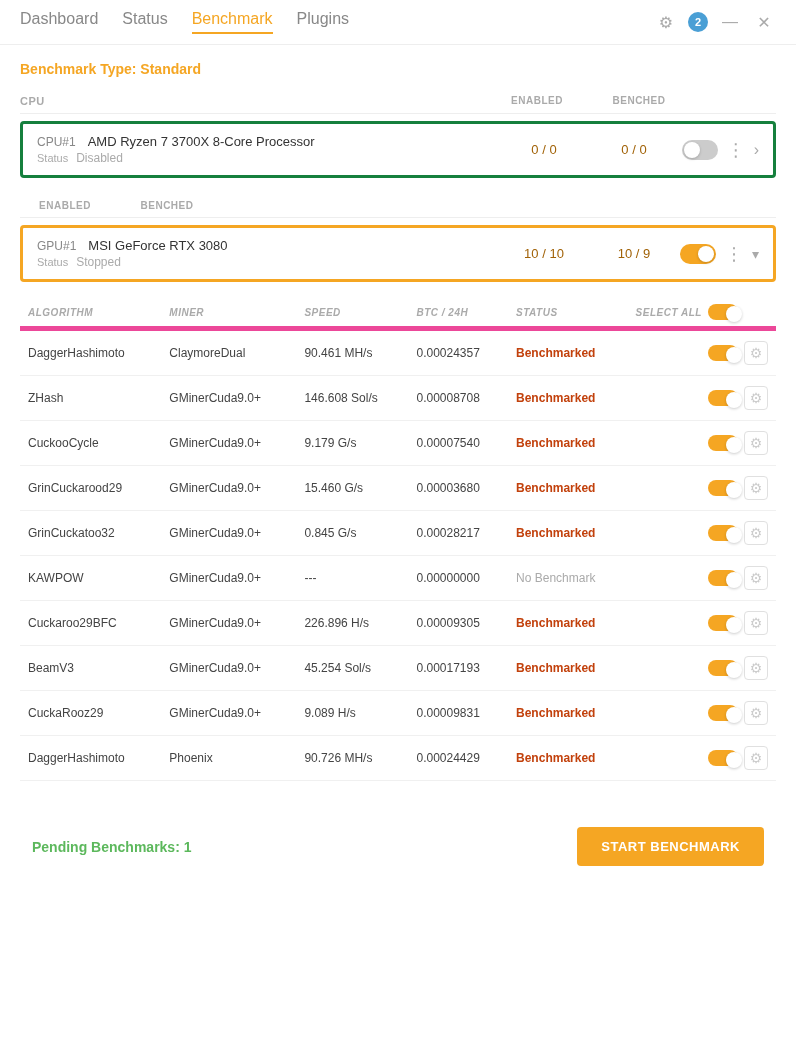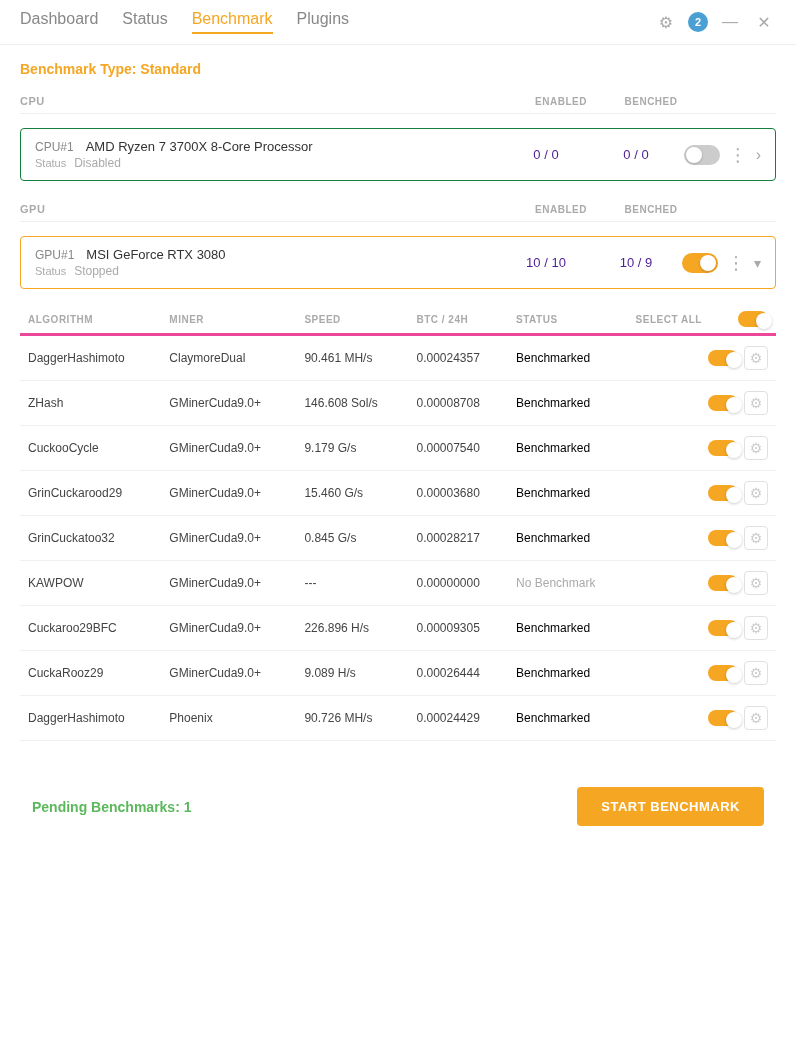--- a/index.html
+++ b/index.html
@@ -76,24 +76,25 @@
       margin-bottom: 12px;
     }
     .benchmark-type span {
       color: #f5a623;
       font-weight: 600;
     }
 
     
     .section-header {
       display: flex;
-      align-items: center;
+      align-items: flex-start;
       padding: 6px 0;
       border-bottom: 1px solid #eee;
-      margin-bottom: 14px;
+      margin-bottom: 7px;
+      gap: 12px;
     }
     .section-label {
       font-size: 11px;
       font-weight: 600;
       color: #aaa;
       letter-spacing: 0.5px;
       flex: 1;
     }
     .section-enabled {
       width: 90px;
@@ -110,21 +111,21 @@
       font-weight: 600;
       color: #aaa;
       letter-spacing: 0.5px;
     }
     .section-actions {
       width: 80px;
     }
 
     
     .device-card {
-      border: 1px solid #15803d;
+      border: 3px solid #15803d;
       border-radius: 4px;
       padding: 10px 14px;
       display: flex;
       align-items: center;
       margin-bottom: 16px;
     }
     .device-card.highlighted {
       border-color: #f5a623;
     }
     .device-info {
@@ -146,21 +147,21 @@
     }
     .device-status-label {
       font-size: 11px;
       color: #aaa;
       margin-right: 4px;
     }
     .device-stat {
       width: 90px;
       text-align: center;
       font-size: 13px;
-      color: #4c1d95;
+      color: #a16207;
     }
     .device-controls {
       display: flex;
       align-items: center;
       gap: 8px;
       width: 80px;
       justify-content: flex-end;
     }
 
     
@@ -212,51 +213,52 @@
       font-size: 16px;
       cursor: pointer;
     }
 
     
     .algo-table {
       width: 100%;
       border-collapse: collapse;
     }
     .algo-table thead tr {
-      border-bottom: 3px solid #ec4899;
+      border-bottom: 5px solid #ec4899;
+      font-style: italic;
     }
     .algo-table thead th {
       font-size: 10px;
       font-weight: 600;
       color: #aaa;
       letter-spacing: 0.5px;
       padding: 6px 8px;
       text-align: left;
     }
 
     .algo-table tbody tr {
       border-bottom: 1px solid #f0f0f0;
     }
     .algo-table tbody td {
       padding: 10px 8px;
       font-size: 12px;
       color: #444;
     }
     .algo-table tbody td.benchmarked {
-      color: #000000;
-      font-weight: 400;
+      color: #c2410c;
+      font-weight: 700;
     }
     .algo-table tbody td.no-benchmark {
       color: #aaa;
     }
 
     .select-all-header {
       display: flex;
       align-items: center;
-      justify-content: space-between;
+      justify-content: flex-start;
       gap: 6px;
     }
     .select-all-label {
       font-size: 10px;
       color: #aaa;
       font-weight: 600;
       letter-spacing: 0.5px;
     }
 
     
@@ -345,21 +347,20 @@
     <div class="device-stat">0 / 0</div>
     <div class="device-stat">0 / 0</div>
     <div class="device-controls">
       <div class="toggle off"></div>
       <div class="dots-icon">⋮</div>
       <div class="arrow-icon">›</div>
     </div>
   </div>
 
   <div class="section-header">
-    <div class="section-label">GPU</div>
     <div class="section-enabled">ENABLED</div>
     <div class="section-benched">BENCHED</div>
     <div class="section-actions"></div>
   </div>
 
   <div class="device-card highlighted">
     <div class="device-info">
       <div style="display:flex; align-items:baseline; gap:6px;">
         <span class="device-id">GPU#1</span>
         <span class="device-name">MSI GeForce RTX 3080</span>
@@ -480,24 +481,37 @@
       <td>0.00009305</td>
       <td class="benchmarked">Benchmarked</td>
       <td style="text-align:right;">
         <div style="display:flex; align-items:center; justify-content:flex-end; gap:6px;">
           <div class="toggle on" style="width:30px; height:16px; border-radius:8px;"></div>
           <div class="gear-icon">⚙</div>
         </div>
       </td>
     </tr>
         <tr>
+      <td>BeamV3</td>
+      <td>GMinerCuda9.0+</td>
+      <td>45.254 Sol/s</td>
+      <td>0.00017193</td>
+      <td class="benchmarked">Benchmarked</td>
+      <td style="text-align:right;">
+        <div style="display:flex; align-items:center; justify-content:flex-end; gap:6px;">
+          <div class="toggle on" style="width:30px; height:16px; border-radius:8px;"></div>
+          <div class="gear-icon">⚙</div>
+        </div>
+      </td>
+    </tr>
+        <tr>
       <td>CuckaRooz29</td>
       <td>GMinerCuda9.0+</td>
       <td>9.089 H/s</td>
-      <td>0.00026444</td>
+      <td>0.00009831</td>
       <td class="benchmarked">Benchmarked</td>
       <td style="text-align:right;">
         <div style="display:flex; align-items:center; justify-content:flex-end; gap:6px;">
           <div class="toggle on" style="width:30px; height:16px; border-radius:8px;"></div>
           <div class="gear-icon">⚙</div>
         </div>
       </td>
     </tr>
         <tr>
       <td>DaggerHashimoto</td>

